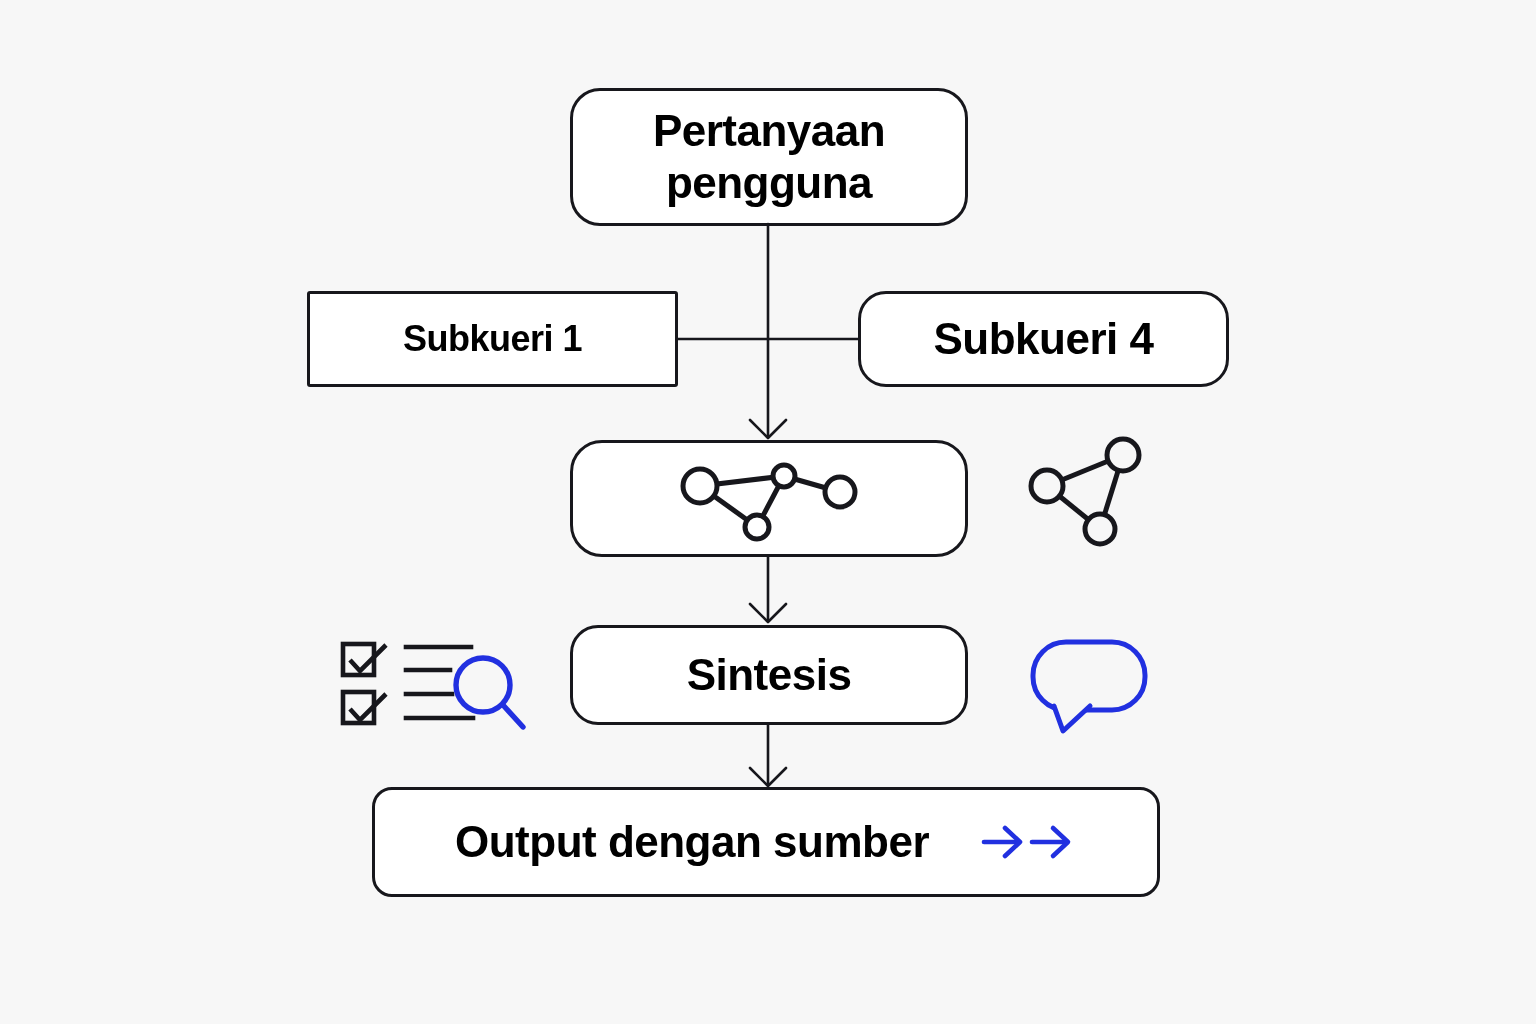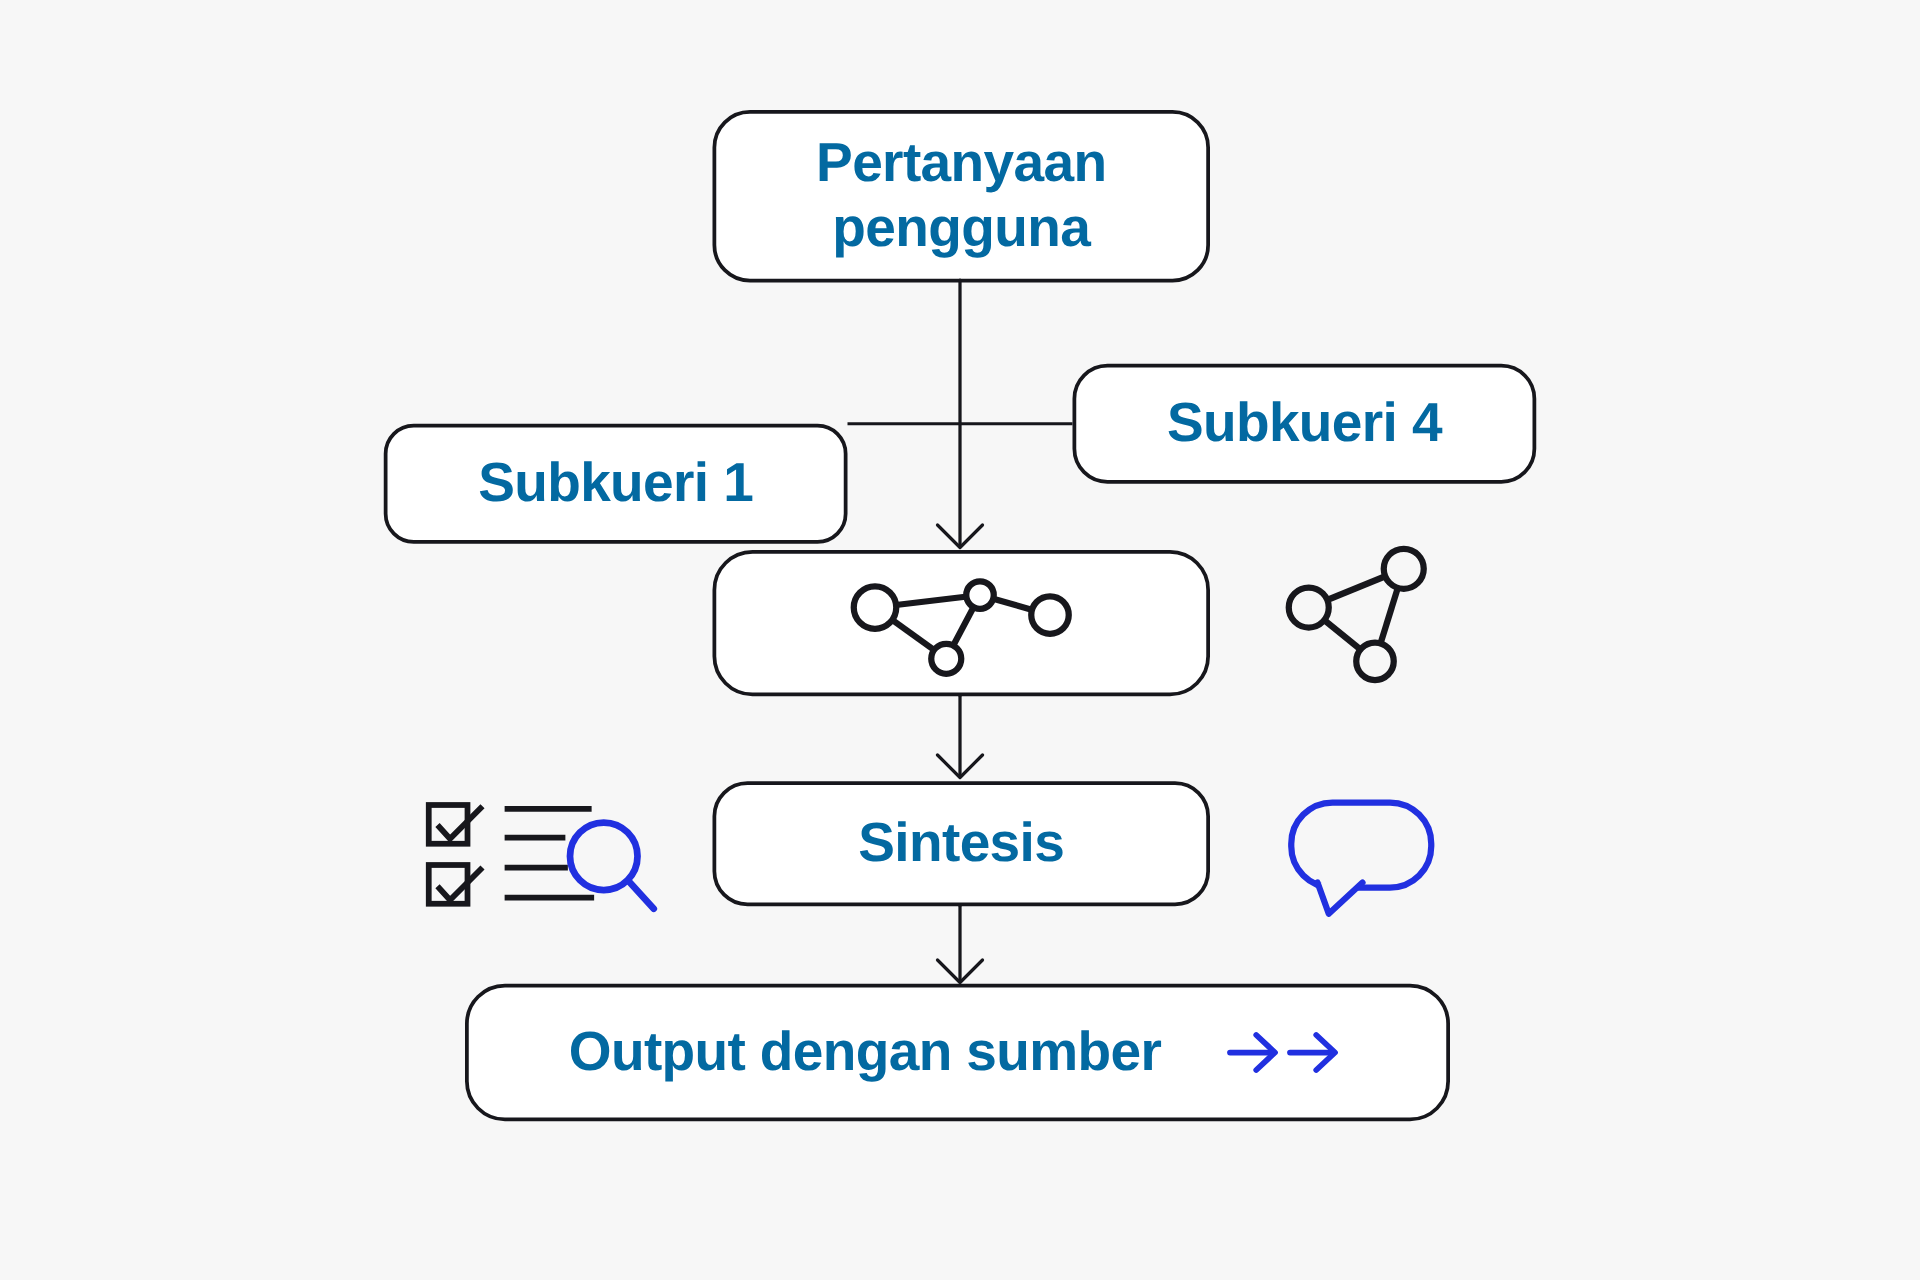--- a/index.html
+++ b/index.html
@@ -1,28 +1,28 @@
 <!DOCTYPE html>
 <html><head>
 <meta charset="utf-8">
 <style>
   html,body{margin:0;padding:0;}
   body{background:#f7f7f7;width:1536px;height:1024px;overflow:hidden;}
   .canvas{position:relative;width:1536px;height:1024px;background:#f7f7f7;
           font-family:"Liberation Sans",sans-serif;}
   .overlay{position:absolute;left:0;top:0;width:1536px;height:1024px;z-index:2;pointer-events:none;}
   .node{position:absolute;background:#ffffff;border:3px solid #17171c;box-sizing:border-box;
-        display:flex;align-items:center;justify-content:center;color:#0369a1;
+        display:flex;align-items:center;justify-content:center;color:#000000;
         font-weight:700;letter-spacing:-0.5px;text-align:center;z-index:1;}
   .box-user{left:570px;top:88px;width:398px;height:138px;border-radius:30px;font-size:44px;line-height:52px;padding:0 30px;}
-  .box-sub1{left:307px;top:291px;width:371px;height:96px;border-radius:24px;font-size:44px;margin-top:48px;}
+  .box-sub1{left:307px;top:291px;width:371px;height:96px;border-radius:3px;font-size:36px;}
   .box-sub2{left:858px;top:291px;width:371px;height:96px;border-radius:28px;font-size:44px;}
   .box-graph{left:570px;top:440px;width:398px;height:117px;border-radius:32px;}
   .box-synth{left:570px;top:625px;width:398px;height:100px;border-radius:28px;font-size:44px;align-items:center;}
-  .box-output{left:372px;top:787px;width:788px;height:110px;border-radius:32px;font-size:44px;gap:52px;}
+  .box-output{left:372px;top:787px;width:788px;height:110px;border-radius:20px;font-size:44px;gap:52px;}
   .dbl-arrow{width:96px;height:40px;display:block;}
 </style>
 </head>
 <body>
 
 <div class="canvas">
 
   <svg class="overlay" viewBox="0 0 1536 1024">
 
     <g stroke="#17171c" stroke-width="2.6" fill="none" stroke-linecap="round" stroke-linejoin="round">

